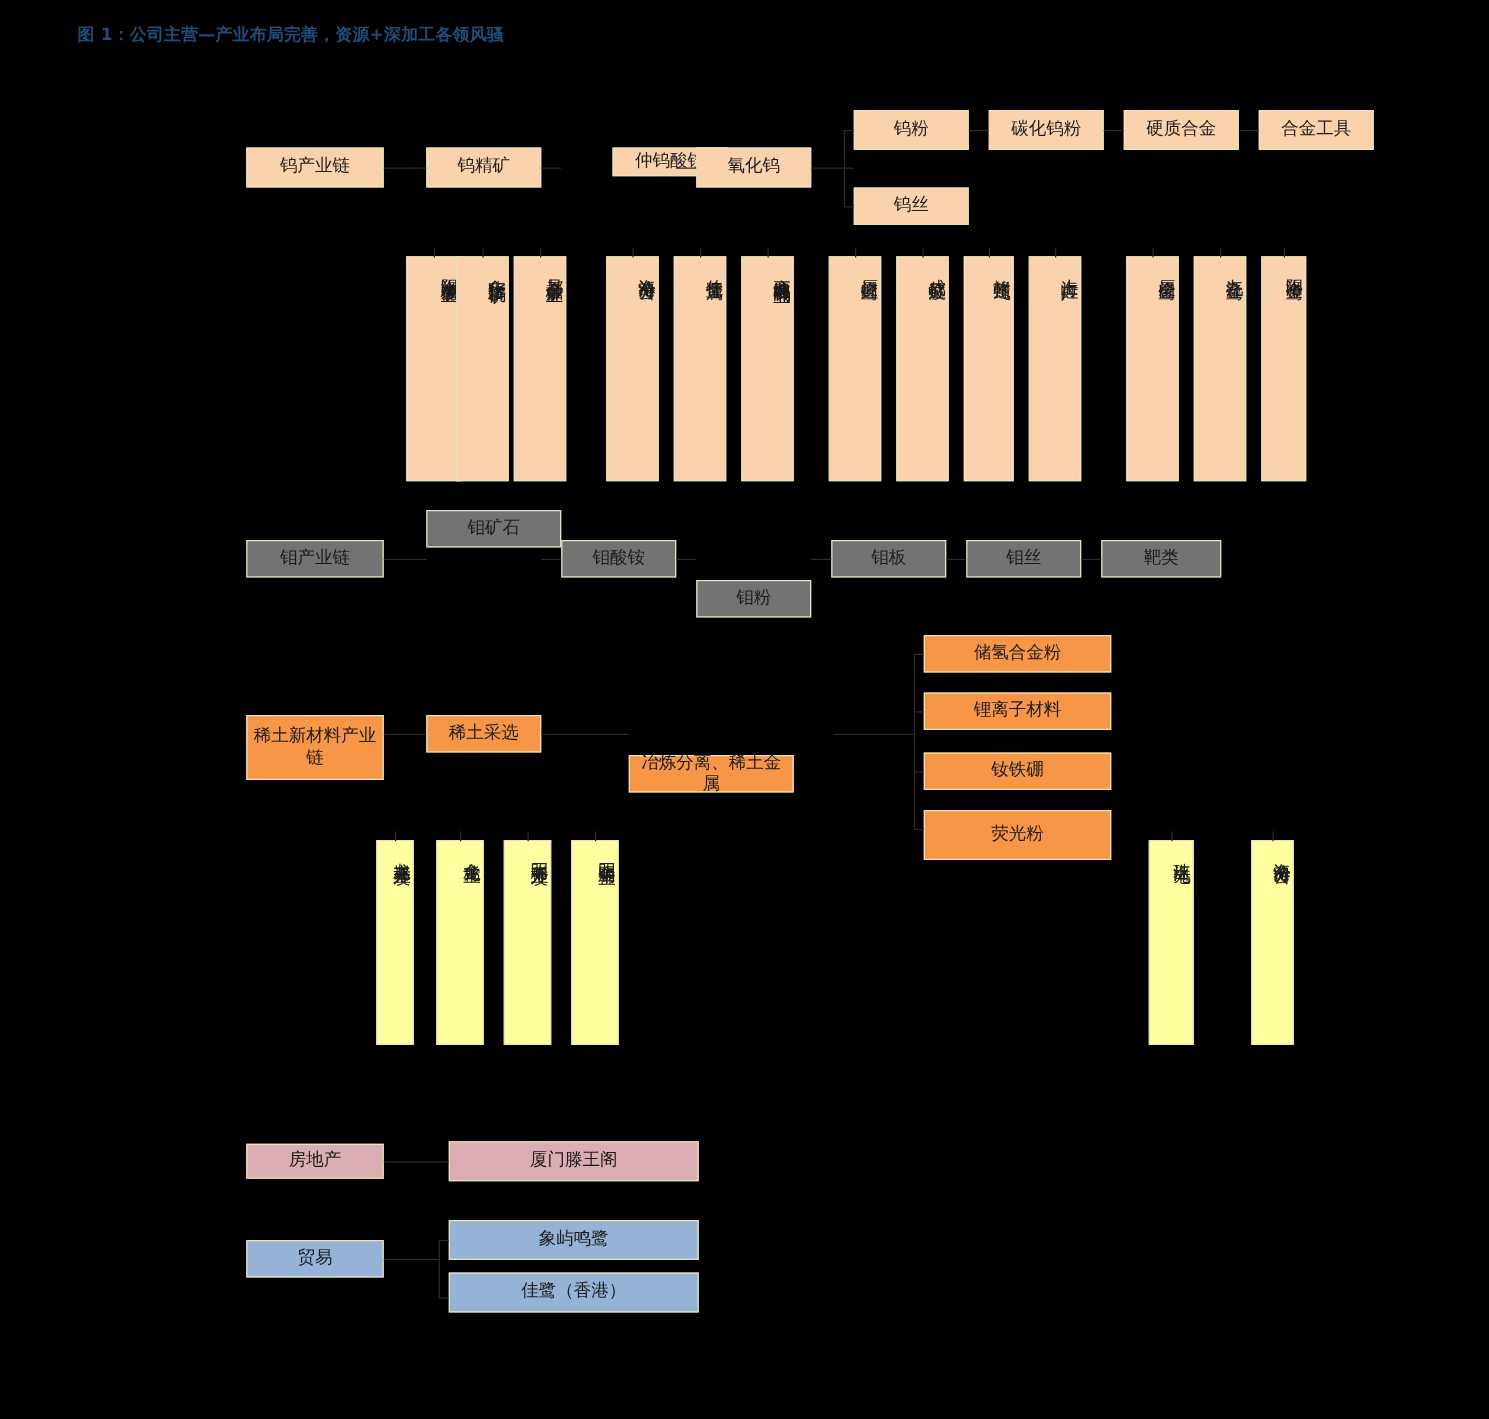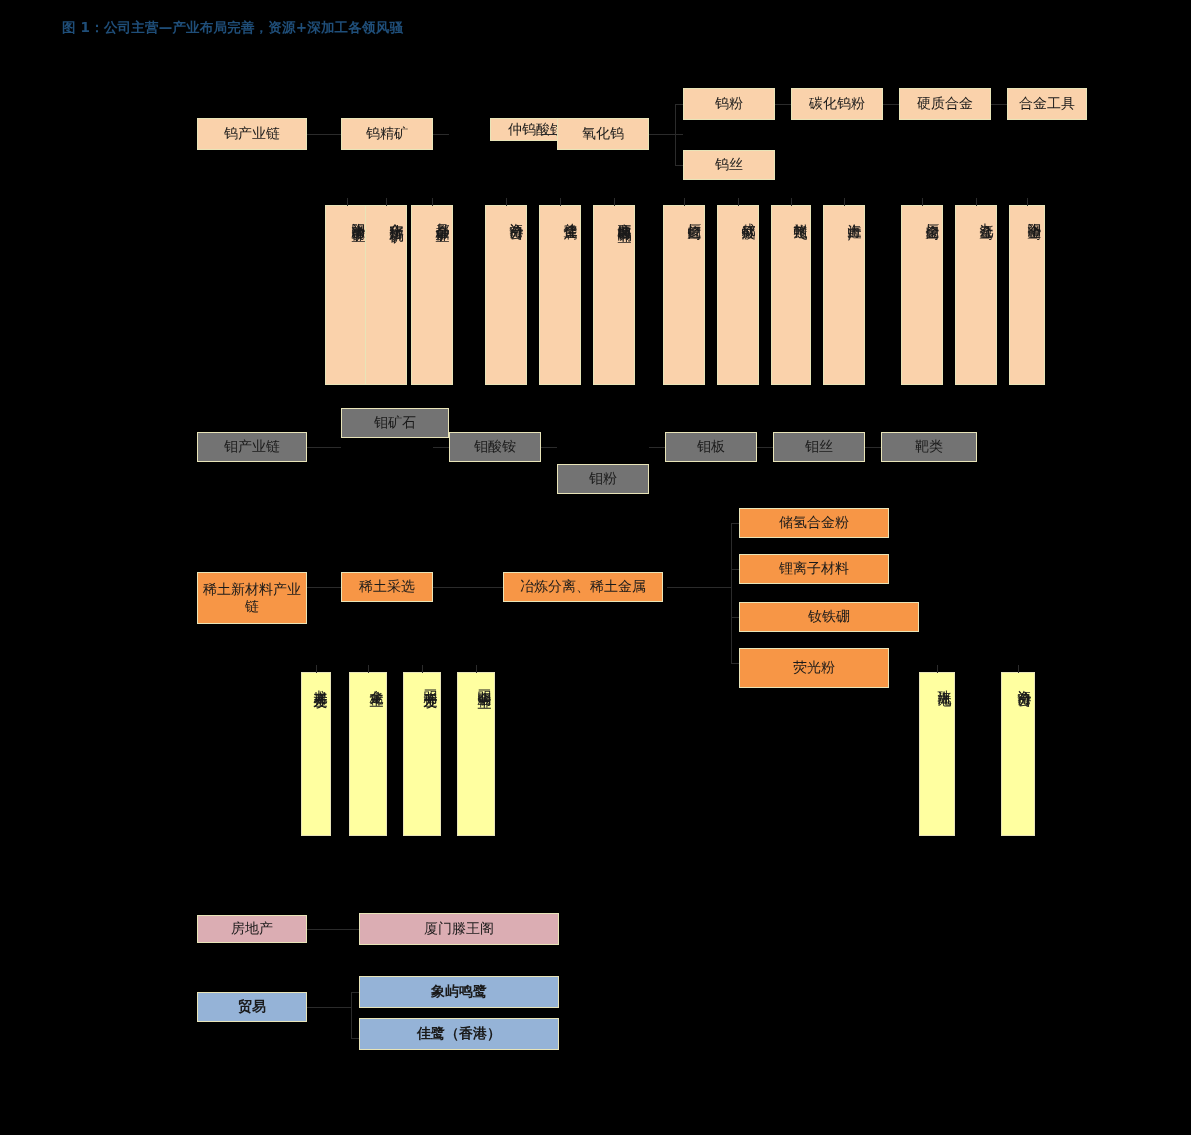--- a/index.html
+++ b/index.html
@@ -53,21 +53,21 @@
     padding: 6px 2px;
     line-height: 1.05;
     letter-spacing: 1px;
   }
   
   .c-peach  { background: #fad2ab; }
   .c-green  { background: #737373; }
   .c-orange { background: #f79646; }
   .c-yellow { background: #ffffa0; }
   .c-pink   { background: #dbadb3; }
-  .c-blue   { background: #95b3d7; font-weight: bold; }
+  .c-blue   { background: #95b3d7; }
 
   .conn {
     position: absolute;
     background: #2b2b2b;
   }
   .conn.h { height: 1px; }
   .conn.v { width: 1px; }
 </style>
 </head>
 <body>
@@ -78,21 +78,21 @@
     <div class="box c-peach" style="left: 341px; top: 118px; width: 92px; height: 32px;">钨精矿</div>
     <div class="box c-peach" style="left: 449px; top: 118px; width: 92px; height: 23px; margin-left: 41px;">仲钨酸铵</div>
     <div class="box c-peach" style="left: 557px; top: 118px; width: 92px; height: 32px;">氧化钨</div>
     <div class="conn h" style="left: 307px; top: 134px; width: 34px; height: 1px;"></div>
     <div class="conn h" style="left: 433px; top: 134px; width: 16px; height: 1px;"></div>
     <div class="conn h" style="left: 541px; top: 134px; width: 16px; height: 1px;"></div>
     <div class="conn h" style="left: 649px; top: 134px; width: 34px; height: 1px;"></div>
     <div class="box c-peach" style="left: 683px; top: 88px; width: 92px; height: 32px;">钨粉</div>
     <div class="box c-peach" style="left: 791px; top: 88px; width: 92px; height: 32px;">碳化钨粉</div>
     <div class="box c-peach" style="left: 899px; top: 88px; width: 92px; height: 32px;">硬质合金</div>
-    <div class="box c-peach" style="left: 1007px; top: 88px; width: 80px; height: 32px;">合金工具</div>
+    <div class="box c-peach" style="left: 1007px; top: 88px; width: 92px; height: 32px;">合金工具</div>
     <div class="conn h" style="left: 775px; top: 104px; width: 16px; height: 1px;"></div>
     <div class="conn h" style="left: 883px; top: 104px; width: 16px; height: 1px;"></div>
     <div class="conn h" style="left: 991px; top: 104px; width: 16px; height: 1px;"></div>
     <div class="box c-peach" style="left: 683px; top: 150px; width: 92px; height: 30px;">钨丝</div>
     <div class="conn h" style="left: 675px; top: 104px; width: 8px; height: 1px;"></div>
     <div class="conn h" style="left: 675px; top: 165px; width: 8px; height: 1px;"></div>
     <div class="conn v" style="left: 675px; top: 104px; width: 1px; height: 62px;"></div>
     <div class="box c-peach vert" style="left: 325px; top: 205px; width: 44px; height: 180px; font-size: 14px;">洛阳豫鹭矿业</div>
     <div class="conn v" style="left: 347px; top: 198px; width: 1px; height: 8px;"></div>
     <div class="box c-peach vert" style="left: 365px; top: 205px; width: 42px; height: 180px; font-size: 14px;">宁化行洛坑钨矿</div>
@@ -127,28 +127,28 @@
     <div class="box c-green" style="left: 773px; top: 432px; width: 92px; height: 30px;">钼丝</div>
     <div class="box c-green" style="left: 881px; top: 432px; width: 96px; height: 30px;">靶类</div>
     <div class="conn h" style="left: 307px; top: 447px; width: 34px; height: 1px;"></div>
     <div class="conn h" style="left: 433px; top: 447px; width: 16px; height: 1px;"></div>
     <div class="conn h" style="left: 541px; top: 447px; width: 16px; height: 1px;"></div>
     <div class="conn h" style="left: 649px; top: 447px; width: 16px; height: 1px;"></div>
     <div class="conn h" style="left: 757px; top: 447px; width: 16px; height: 1px;"></div>
     <div class="conn h" style="left: 865px; top: 447px; width: 16px; height: 1px;"></div>
     <div class="box c-orange" style="left: 197px; top: 572px; width: 110px; height: 52px;">稀土新材料产业链</div>
     <div class="box c-orange" style="left: 341px; top: 572px; width: 92px; height: 30px;">稀土采选</div>
-    <div class="box c-orange" style="left: 503px; top: 572px; width: 160px; height: 30px;">冶炼分离、稀土金属</div>
+    <div class="box c-orange" style="left: 503px; top: 604px; width: 132px; height: 30px;">冶炼分离、稀土金属</div>
     <div class="conn h" style="left: 307px; top: 587px; width: 34px; height: 1px;"></div>
     <div class="conn h" style="left: 433px; top: 587px; width: 70px; height: 1px;"></div>
     <div class="box c-orange" style="left: 739px; top: 508px; width: 150px; height: 30px;">储氢合金粉</div>
     <div class="conn h" style="left: 731px; top: 523px; width: 8px; height: 1px;"></div>
     <div class="box c-orange" style="left: 739px; top: 554px; width: 150px; height: 30px;">锂离子材料</div>
     <div class="conn h" style="left: 731px; top: 569px; width: 8px; height: 1px;"></div>
-    <div class="box c-orange" style="left: 739px; top: 602px; width: 180px; height: 30px;">钕铁硼</div>
+    <div class="box c-orange" style="left: 739px; top: 602px; width: 150px; height: 30px;">钕铁硼</div>
     <div class="conn h" style="left: 731px; top: 617px; width: 8px; height: 1px;"></div>
     <div class="box c-orange" style="left: 739px; top: 648px; width: 150px; height: 40px;">荧光粉</div>
     <div class="conn h" style="left: 731px; top: 663px; width: 8px; height: 1px;"></div>
     <div class="conn h" style="left: 667px; top: 587px; width: 64px; height: 1px;"></div>
     <div class="conn v" style="left: 731px; top: 523px; width: 1px; height: 140px;"></div>
     <div class="box c-yellow vert" style="left: 301px; top: 672px; width: 30px; height: 164px; font-size: 14px;">龙岩稀土开发</div>
     <div class="conn v" style="left: 316px; top: 665px; width: 1px; height: 8px;"></div>
     <div class="box c-yellow vert" style="left: 349px; top: 672px; width: 38px; height: 164px; font-size: 14px;">金龙稀土</div>
     <div class="conn v" style="left: 368px; top: 665px; width: 1px; height: 8px;"></div>
     <div class="box c-yellow vert" style="left: 403px; top: 672px; width: 38px; height: 164px; font-size: 14px;">三明稀土开发</div>

